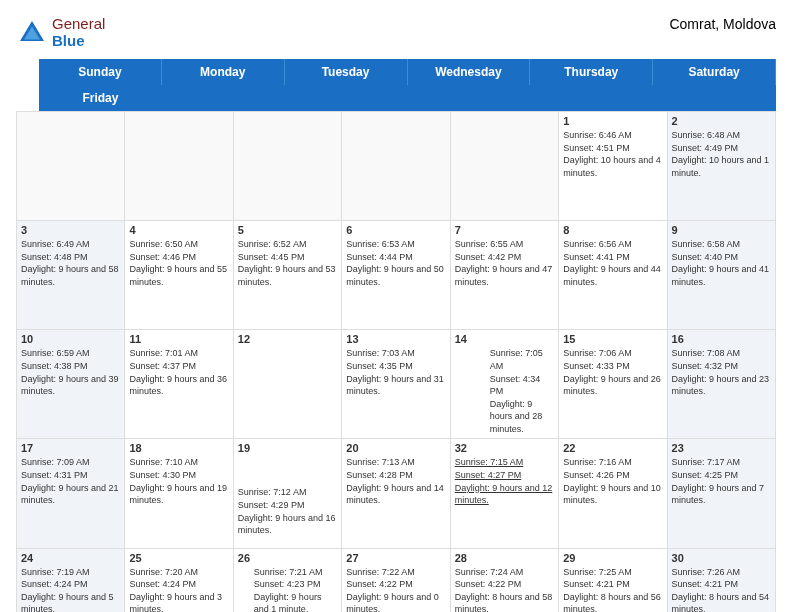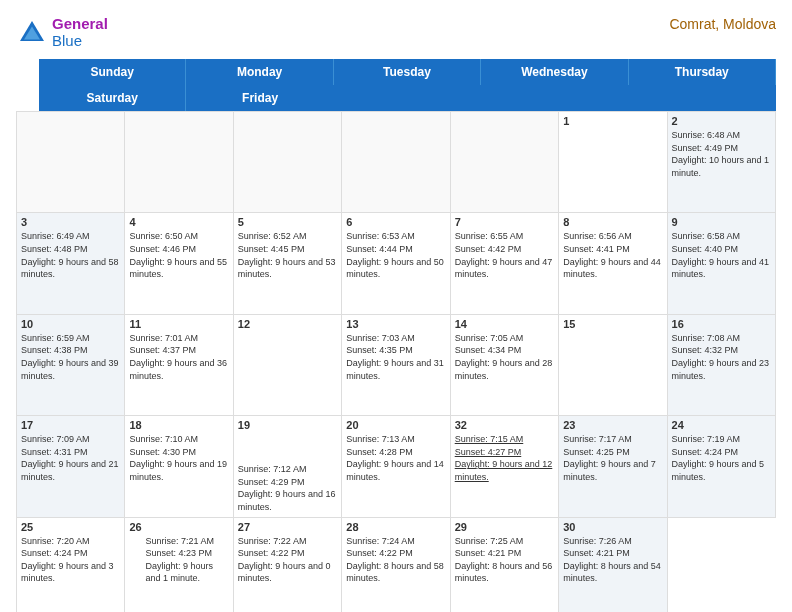--- a/index.html
+++ b/index.html
@@ -28,52 +28,52 @@
       align-items: center;
       gap: 4px;
     }
     .logo-text {
       display: flex;
       flex-direction: column;
       line-height: 1.1;
     }
     .logo-general {
       font-size: 15px;
-      font-weight: bold;
-      color: #a21caf;
+      font-weight: normal;
+      color: #7f1d1d;
     }
     .logo-blue {
       font-size: 15px;
-      font-weight: normal;
+      font-weight: bold;
       color: #1a6fc4;
     }
     .logo-icon {
       width: 32px;
       height: 32px;
     }
     .title-section {
       text-align: right;
     }
     .month-title {
       font-size: 32px;
       font-weight: bold;
       color: #333;
     }
     .location {
       font-size: 14px;
-      color: #a16207;
+      color: #000000;
     }
     .calendar {
       flex: 1;
       display: flex;
       flex-direction: column;
     }
     .calendar-header {
       display: grid;
-      grid-template-columns: repeat(5, 1fr);
+      grid-template-columns: repeat(6, 1fr);
       background: #1a6fc4;
       margin-left: 23px;
     }
     .cal-header-cell {
       color: white;
       font-size: 12px;
       font-weight: bold;
       padding: 6px 4px;
       text-align: center;
       border-right: 1px solid #3a8fd4;
@@ -149,20 +149,23 @@
         <div class="cal-header-cell">Friday</div>
       </div>
     <div class="calendar-body">
     <div class="cal-cell empty"></div>
         <div class="cal-cell empty"></div>
         <div class="cal-cell empty"></div>
         <div class="cal-cell empty"></div>
         <div class="cal-cell empty"></div>
         <div class="cal-cell">
           <span class="day-number">1</span>
+          <div class="day-info" style="white-space: pre-line;">Sunrise: 6:46 AM
+Sunset: 4:51 PM
+Daylight: 10 hours and 4 minutes.</div>
         </div>
         <div class="cal-cell saturday">
           <span class="day-number">2</span>
           <div class="day-info" style="white-space: pre-line;">Sunrise: 6:48 AM
 Sunset: 4:49 PM
 Daylight: 10 hours and 1 minute.</div>
         </div>
         <div class="cal-cell sunday">
           <span class="day-number">3</span>
           <div class="day-info" style="white-space: pre-line;">Sunrise: 6:49 AM
@@ -221,26 +224,29 @@
           <span class="day-number">12</span>
         </div>
         <div class="cal-cell">
           <span class="day-number">13</span>
           <div class="day-info" style="white-space: pre-line;">Sunrise: 7:03 AM
 Sunset: 4:35 PM
 Daylight: 9 hours and 31 minutes.</div>
         </div>
         <div class="cal-cell">
           <span class="day-number">14</span>
-          <div class="day-info" style="white-space: pre-line;">Sunrise: 7:05 AM
+          <div class="day-info" style="white-space: pre-line; margin-left: 35px;">Sunrise: 7:05 AM
 Sunset: 4:34 PM
 Daylight: 9 hours and 28 minutes.</div>
         </div>
         <div class="cal-cell">
           <span class="day-number">15</span>
+          <div class="day-info" style="white-space: pre-line;">Sunrise: 7:06 AM
+Sunset: 4:33 PM
+Daylight: 9 hours and 26 minutes.</div>
         </div>
         <div class="cal-cell saturday">
           <span class="day-number">16</span>
           <div class="day-info" style="white-space: pre-line;">Sunrise: 7:08 AM
 Sunset: 4:32 PM
 Daylight: 9 hours and 23 minutes.</div>
         </div>
         <div class="cal-cell sunday">
           <span class="day-number">17</span>
           <div class="day-info" style="white-space: pre-line;">Sunrise: 7:09 AM
@@ -264,20 +270,26 @@
           <div class="day-info" style="white-space: pre-line;">Sunrise: 7:13 AM
 Sunset: 4:28 PM
 Daylight: 9 hours and 14 minutes.</div>
         </div>
         <div class="cal-cell">
           <span class="day-number">32</span>
           <div class="day-info" style="white-space: pre-line; text-decoration: underline;">Sunrise: 7:15 AM
 Sunset: 4:27 PM
 Daylight: 9 hours and 12 minutes.</div>
         </div>
+        <div class="cal-cell">
+          <span class="day-number">22</span>
+          <div class="day-info" style="white-space: pre-line;">Sunrise: 7:16 AM
+Sunset: 4:26 PM
+Daylight: 9 hours and 10 minutes.</div>
+        </div>
         <div class="cal-cell saturday">
           <span class="day-number">23</span>
           <div class="day-info" style="white-space: pre-line;">Sunrise: 7:17 AM
 Sunset: 4:25 PM
 Daylight: 9 hours and 7 minutes.</div>
         </div>
         <div class="cal-cell sunday">
           <span class="day-number">24</span>
           <div class="day-info" style="white-space: pre-line;">Sunrise: 7:19 AM
 Sunset: 4:24 PM

